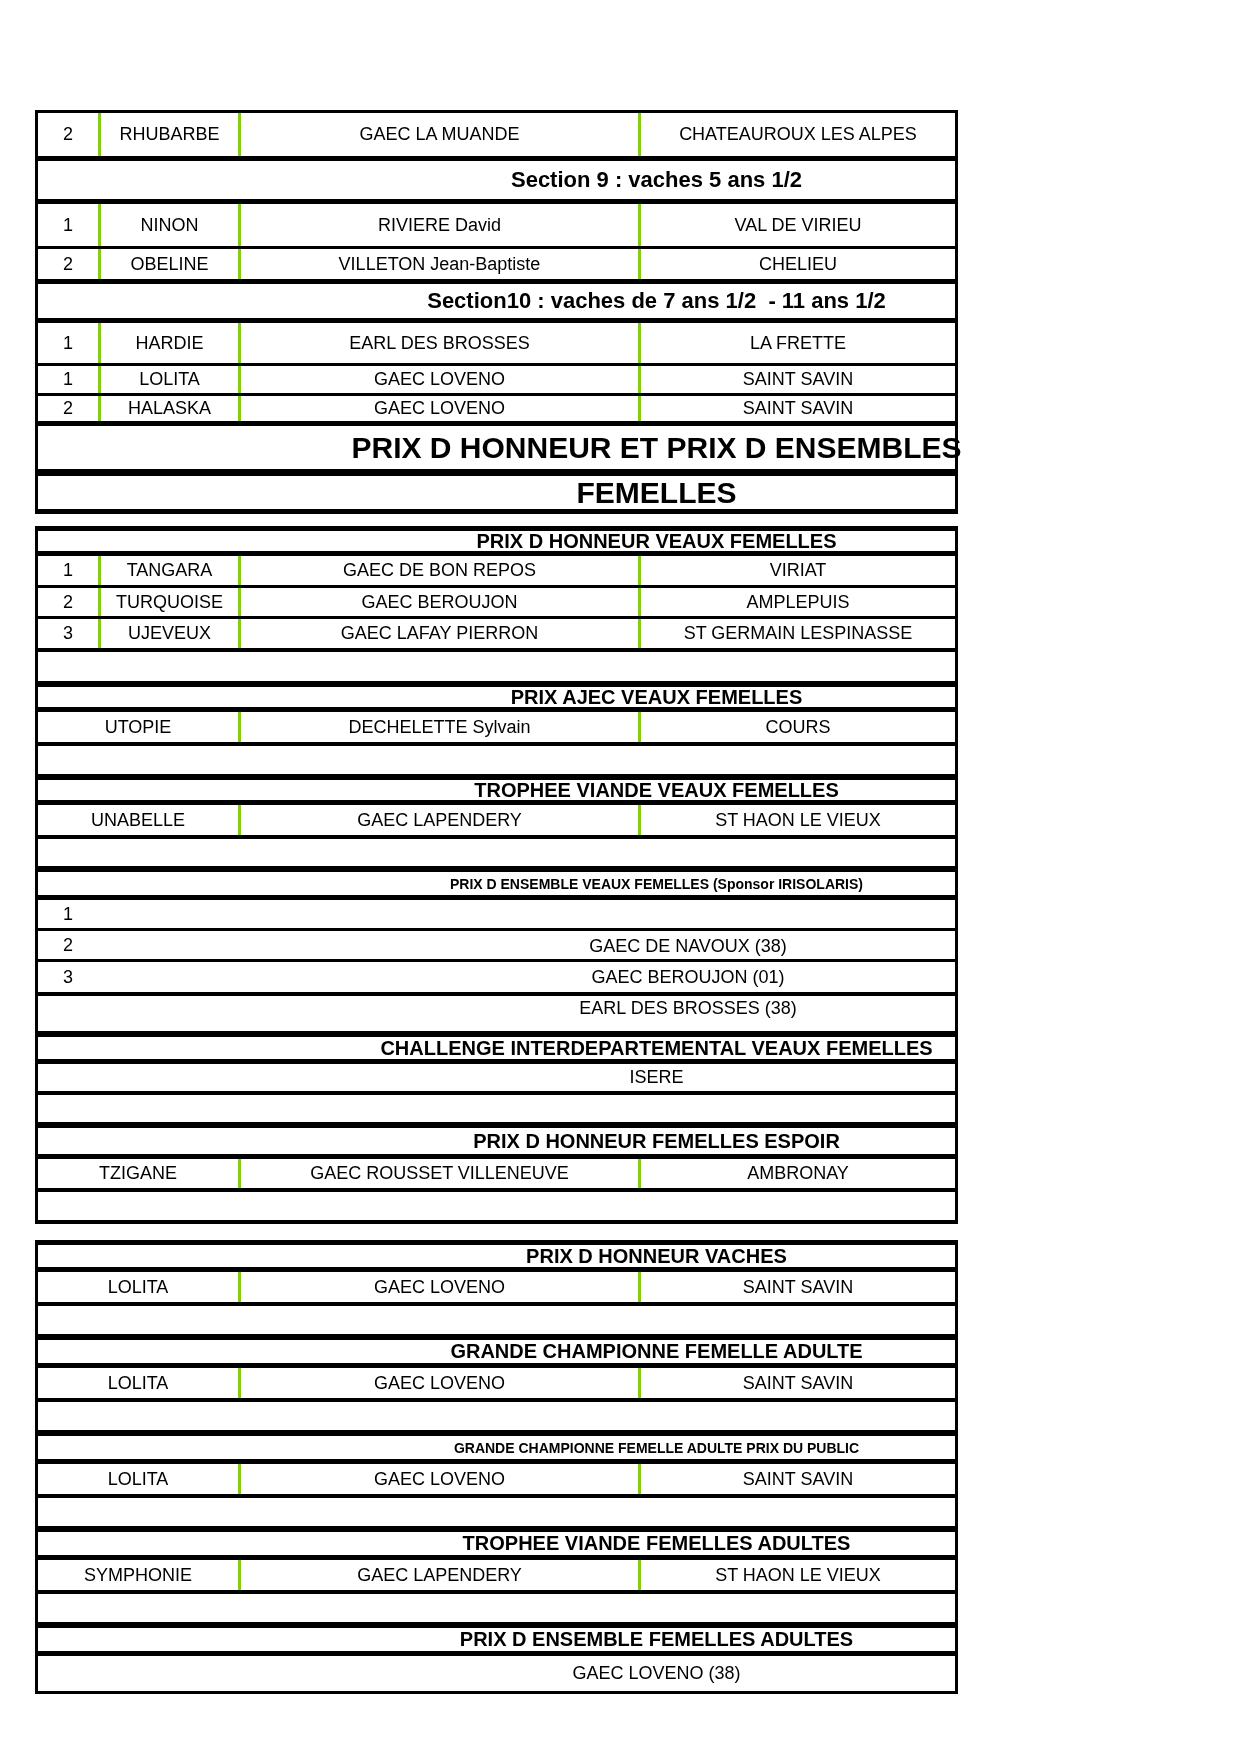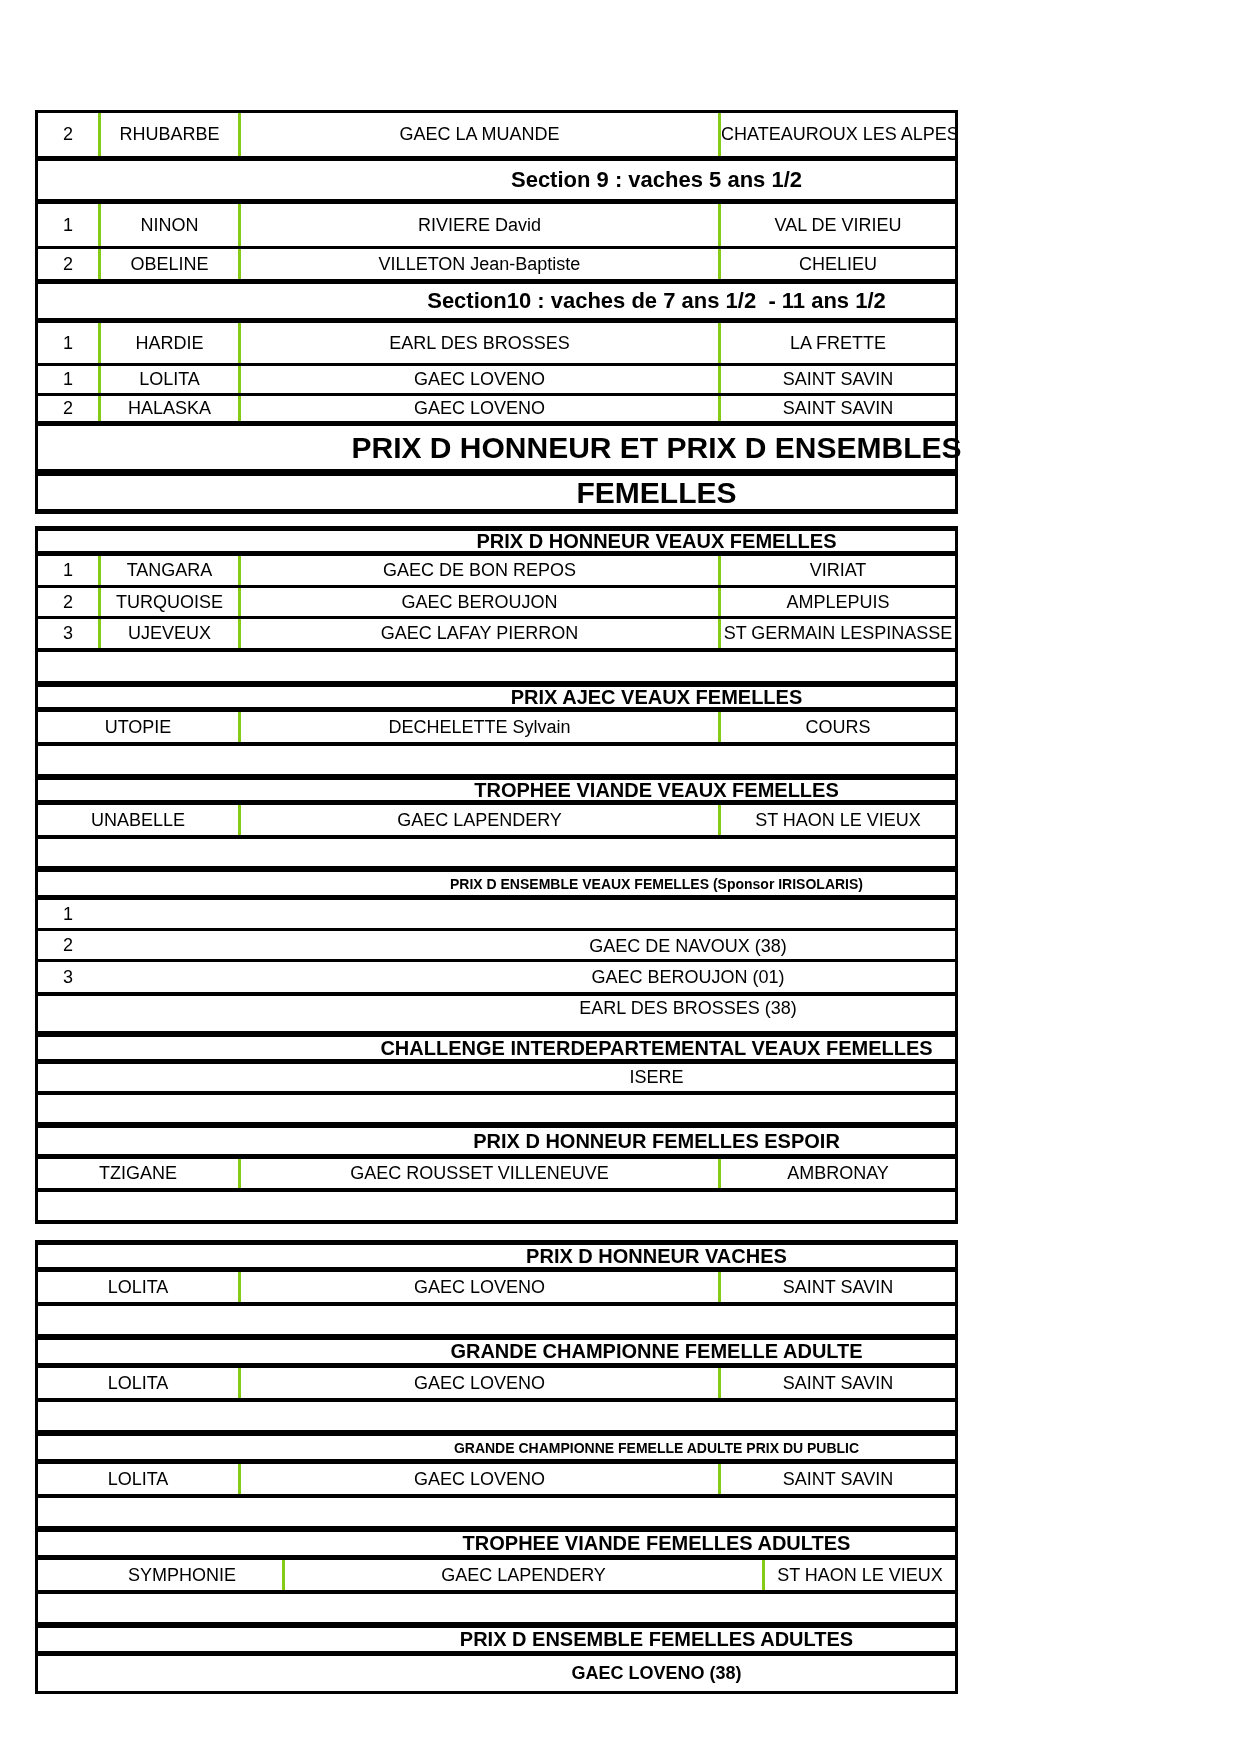--- a/index.html
+++ b/index.html
@@ -54,21 +54,21 @@
     display:flex;align-items:center;justify-content:center;
     box-sizing:border-box;
     font-size:18px;
     white-space:nowrap;
     overflow:visible;
   }
   .c + .c{border-left:3px solid #84cc16;}
   .c-rank{width:60px;flex:none;}
   .c-name{width:140px;flex:none;}
   .c-merged{width:200px;flex:none;}
-  .c-owner{width:480px;flex:none;}
+  .c-owner{width:400px;flex:none;}
   .c-town{flex:1;}
   .c-wide{flex:1;padding-left:320px;margin-top:46px;}   
   .c-full{flex:1;padding-left:320px;}
 </style>
 </head>
 <body>
 
 <div class="sheet">
   <div class="table-wrap">
       <div class="blk row" style="height: 49px;">
@@ -214,26 +214,26 @@
       </div>
       <div class="blk row" style="height: 36px;">
         <div class="c c-merged">LOLITA</div>
         <div class="c c-owner">GAEC LOVENO</div>
         <div class="c c-town">SAINT SAVIN</div>
       </div>
       <div class="blk empty" style="height: 36px;"></div>
       <div class="blk band header" style="height: 33px;">
         <span>TROPHEE VIANDE FEMELLES ADULTES</span>
       </div>
-      <div class="blk row" style="height: 36px; padding-left: 44px;">
+      <div class="blk row" style="height: 36px;">
         <div class="c c-merged">SYMPHONIE</div>
         <div class="c c-owner">GAEC LAPENDERY</div>
         <div class="c c-town">ST HAON LE VIEUX</div>
       </div>
       <div class="blk empty" style="height: 36px;"></div>
       <div class="blk band header" style="height: 33px;">
         <span>PRIX D ENSEMBLE FEMELLES ADULTES</span>
       </div>
-      <div class="blk row" style="height: 41px; font-weight: bold;">
+      <div class="blk row" style="height: 41px;">
         <div class="c c-full">GAEC LOVENO (38)</div>
       </div>
     </div>
 </div>
 
 </body></html>

